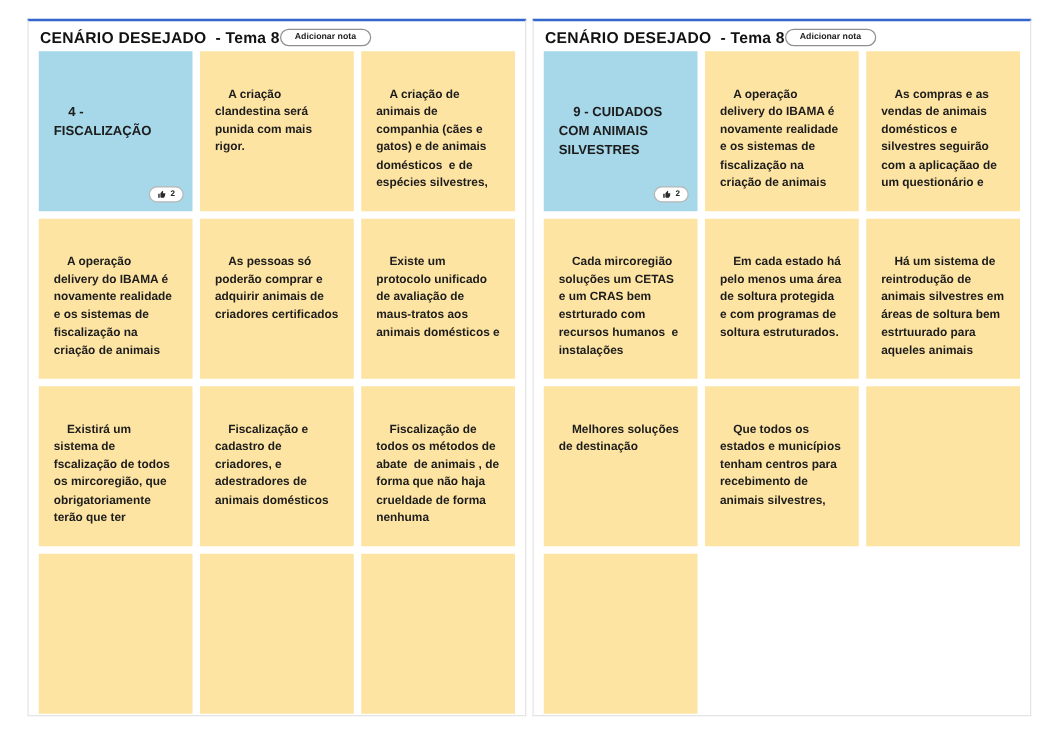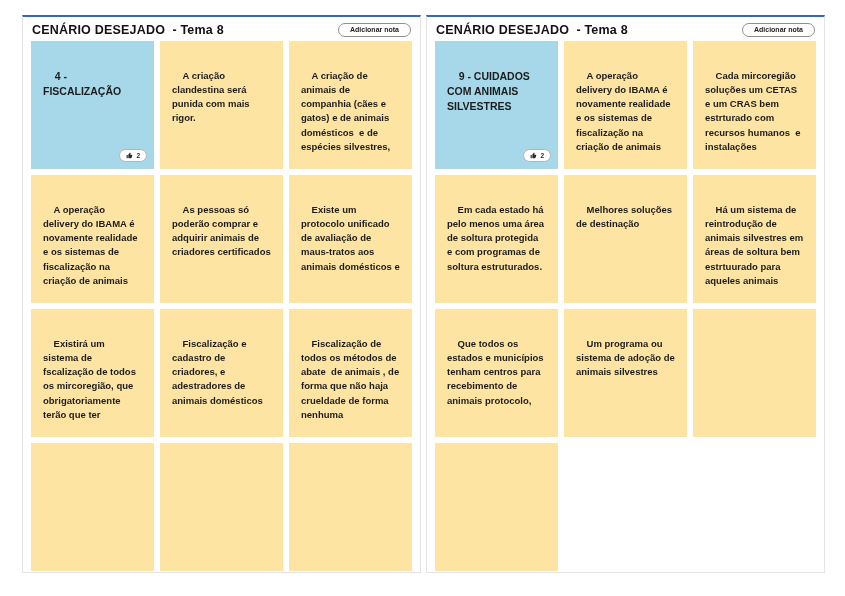--- a/index.html
+++ b/index.html
@@ -20,21 +20,20 @@
     box-sizing:border-box;
     background:#ffffff;
     border:1px solid var(--panel_border);
     border-top:2px solid var(--accent);
     display:flex;
     flex-direction:column;
   }
   .panel-header{
     display:flex;
     align-items:center;
-    justify-content:space-between;
     padding:6px 9px 4px 9px;
     height:26px;
     box-sizing:border-box;
   }
   .panel-title{
     font-size:12.5px;
     font-weight:bold;
     color:#121212;
     white-space:pre;
     letter-spacing:0.2px;
@@ -69,21 +68,21 @@
     padding:13px 12px 8px 12px;
     box-sizing:border-box;
     overflow:hidden;
     white-space:pre-wrap;
     cursor:pointer;
   }
   .note.topic{
     background:var(--topic);
     font-size:10.5px;
     line-height:1.45;
-    padding-top:12px;
+    padding-top:26px;
   }
   .note.blank{
     background:transparent;
     cursor:default;
   }
   .vote-badge{
     position:absolute;
     right:7px;
     bottom:7px;
     background:#ffffff;
@@ -190,50 +189,50 @@
               </svg></span>
       <span class="vote-count">2</span>
     </span>
   </div>
 
   <div class="note">
     <span>A operação delivery do IBAMA é novamente realidade e os sistemas de fiscalização na criação de animais</span>
     
   </div>
 
+  <div class="note">
+    <span>As compras e as vendas de animais domésticos e silvestres seguirão com a aplicaçãao de um questionário e</span>
+    
+  </div>
 
   <div class="note">
     <span>Cada mircoregião soluções um CETAS e um CRAS bem estrturado com recursos humanos  e instalações</span>
     
   </div>
 
   <div class="note">
     <span>Em cada estado há pelo menos uma área de soltura protegida e com programas de soltura estruturados.</span>
     
   </div>
 
   <div class="note">
+    <span>Há um sistema de reintrodução de animais silvestres em áreas de soltura bem estrtuurado para aqueles animais</span>
+    
+  </div>
+
+  <div class="note">
     <span>Melhores soluções de destinação</span>
     
   </div>
 
   <div class="note">
-    <span>Há um sistema de reintrodução de animais silvestres em áreas de soltura bem estrtuurado para aqueles animais</span>
-    
-  </div>
-
-  <div class="note">
-    <span>Que todos os estados e municípios tenham centros para recebimento de animais protocolo,</span>
-    
-  </div>
-
-  <div class="note">
-    <span>Um programa ou sistema de adoção de animais silvestres</span>
-    
-  </div>
+    <span>Que todos os estados e municípios tenham centros para recebimento de animais silvestres,</span>
+    
+  </div>
+
 
   <div class="note">
     <span></span>
     
   </div>
 
   <div class="note">
     <span></span>
     
   </div>

